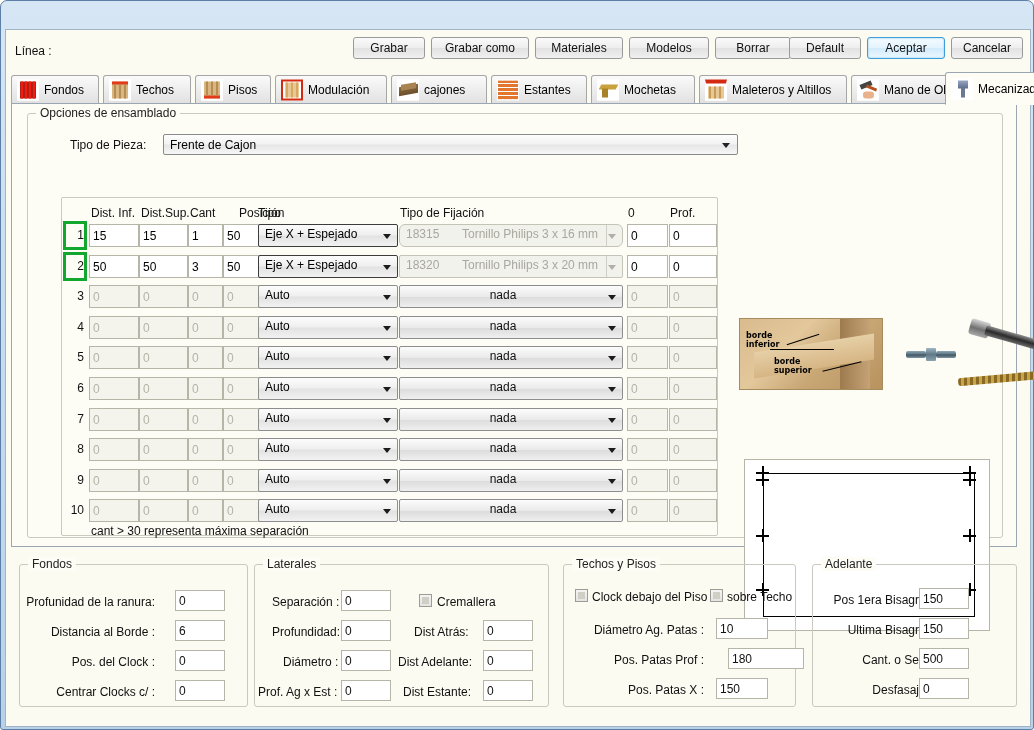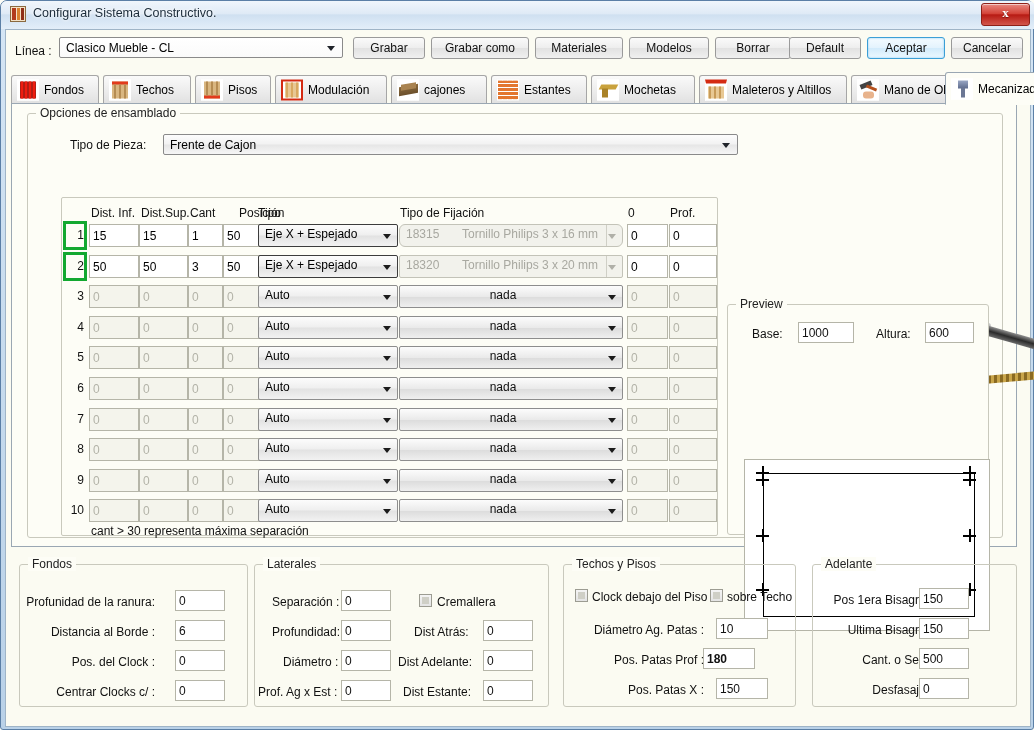--- a/index.html
+++ b/index.html
@@ -169,39 +169,24 @@
   .cross:after{left:0;top:6px;width:13px;height:1.5px;}
   .chk{position:absolute;width:13px;height:13px;box-sizing:border-box;
     border:1px solid #9c9c92;background:linear-gradient(to bottom,#f4f4f4,#e4e4e4);cursor:pointer;}
   .chk i{position:absolute;left:2px;top:2px;right:2px;bottom:2px;background:#cfcfc6;}
 </style>
 </head>
 <body>
 
 <div class="window">
 
-  <div class="titlebar">
-    <div class="title-icon">
-        <i></i>
-        <i></i>
-        <i></i>
-      </div>
-    <div class="title-text">Configurar Sistema Constructivo.</div>
-    <div class="close-btn">
-      <span>x</span>
-    </div>
-  </div>
 
   <div class="client"></div>
 
   <div class="lbl" style="left:14px;top:43px;">Línea :</div>
-  <div class="combo" id="linea-combo">
-    <span class="cv">Clasico Mueble - CL</span>
-    <span class="arw"></span>
-  </div>
 
   <div class="btn" style="left:352px;top:36px;width:72px;">Grabar</div>
   <div class="btn" style="left:430px;top:36px;width:98px;">Grabar como</div>
   <div class="btn" style="left:534px;top:36px;width:88px;">Materiales</div>
   <div class="btn" style="left:628px;top:36px;width:80px;">Modelos</div>
   <div class="btn" style="left:714px;top:36px;width:76px;">Borrar</div>
   <div class="btn" style="left:788px;top:36px;width:72px;text-align:center;">Default</div>
   <div class="btn primary" style="left:866px;top:36px;width:78px;">Aceptar</div>
   <div class="btn" style="left:950px;top:36px;width:72px;">Cancelar</div>
 
@@ -522,27 +507,20 @@
           <span class="b b2"></span>
       </div>
       <div class="screw">
         <span class="head"></span>
           <span class="shaft"></span>
       </div>
       <div class="screw2">
           <span class="s"></span>
         </div>
 
-      <div class="gb" style="left:699px;top:190px;width:262px;height:231px;background:#fdfdf6;">
-        <div class="cap">Preview</div>
-        <div class="lbl" style="left:24px;top:22px;">Base:</div>
-        <input class="txt" style="left: 70px; top: 17px; width: 56px;" value="1000">
-        <div class="lbl" style="left:148px;top:22px;">Altura:</div>
-        <input class="txt" style="left: 197px; top: 17px; width: 49px;" value="600">
-      </div>
 
       <div class="prevbox">
         <div class="prevrect"></div>
         <div class="cross" style="left:11px;top:6px;"></div>
         <div class="cross" style="left:11px;top:13px;"></div>
         <div class="cross" style="left:218px;top:6px;"></div>
         <div class="cross" style="left:218px;top:13px;"></div>
         <div class="cross" style="left:11px;top:69px;"></div>
         <div class="cross" style="left:218px;top:69px;"></div>
         <div class="cross" style="left:11px;top:123px;"></div>
@@ -606,21 +584,21 @@
     <div class="lbl" style="left:28px;top:25px;">Clock debajo del Piso</div>
     <div class="chk" style="left:146px;top:24px;">
         <i></i>
       </div>
     <div class="lbl" style="left:163px;top:25px;">sobre Techo</div>
 
     <div class="lbl" style="right:91px;top:58px;">Diámetro Ag. Patas :</div>
     <input class="txt" style="left: 152px; top: 53px; width: 52px;" value="10">
 
     <div class="lbl" style="right:91px;top:88px;">Pos. Patas Prof :</div>
-    <input class="txt" style="left: 139px; top: 83px; width: 52px; font-weight: bold;" value="180">
+    <input class="txt" style="left: 164px; top: 83px; width: 76px;" value="180">
 
     <div class="lbl" style="right:91px;top:118px;">Pos. Patas X :</div>
     <input class="txt" style="left: 152px; top: 113px; width: 52px;" value="150">
   </div>
 
   <div class="gb" style="left:811px;top:563px;width:205px;height:143px;">
     <div class="cap">Adelante</div>
 
     <div class="lbl" style="right:87px;top:28px;">Pos 1era Bisagra:</div>
     <input class="txt" style="left: 106px; top: 23px; width: 50px;" value="150">

